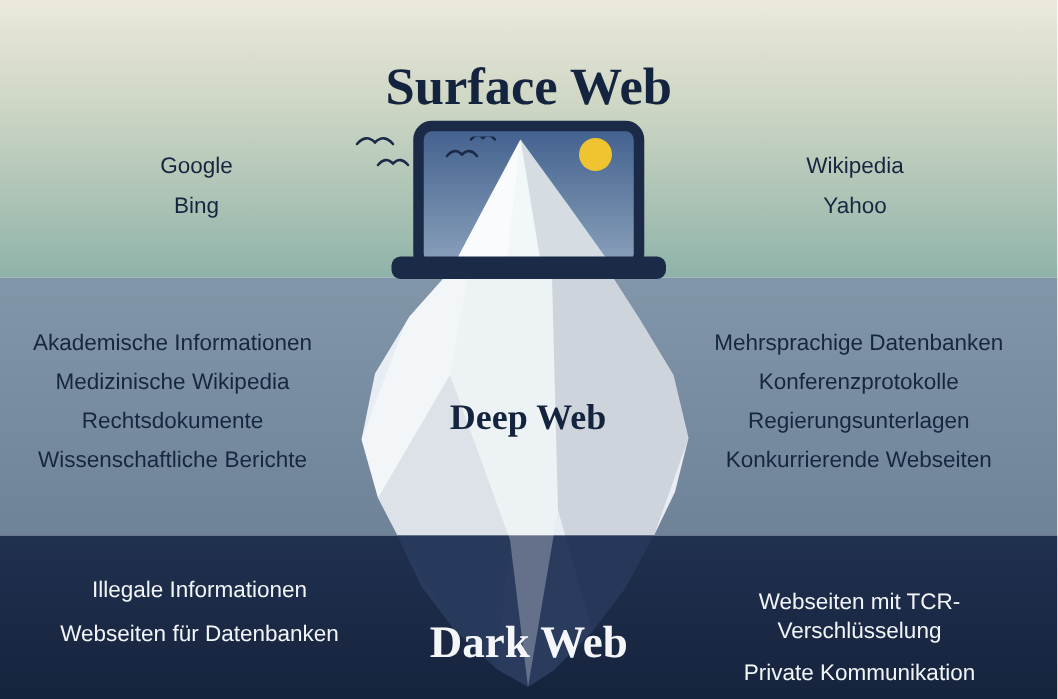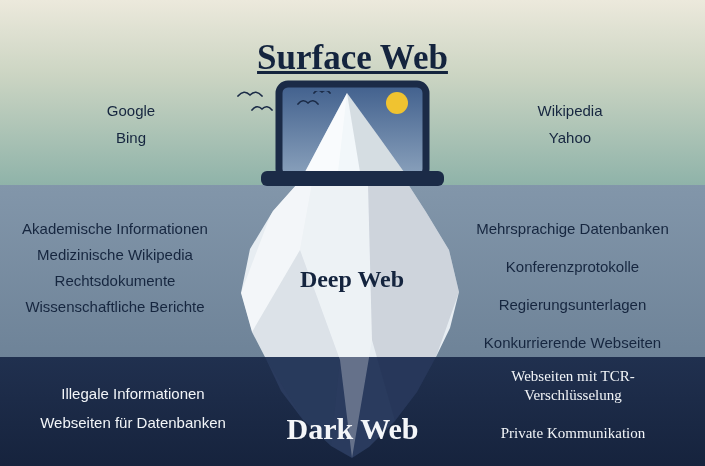--- a/index.html
+++ b/index.html
@@ -7,35 +7,35 @@
     position:relative; width:705px; height:466px; overflow:hidden;
     font-family:"Liberation Sans","DejaVu Sans",sans-serif;
   }
   svg.scene { position:absolute; left:0; top:0; display:block; }
 
   .title {
     position:absolute;
     font-family:"Liberation Serif","DejaVu Serif",serif;
     font-weight:700; color:#14243e; line-height:1.05;
   }
-  .t-surface { left:0; right:0; top:17px; text-align:center; font-size:35px;text-decoration:underline; }
+  .t-surface { left:0; right:0; top:17px; text-align:center; font-size:35px; }
   .t-deep    { left:252px; top:247px; width:200px; text-align:center; font-size:24px; }
   .t-dark    { left:250px; top:388px; width:205px; text-align:center; font-size:30px; color:#f4f6f9; }
 
   .vcol {
     position:absolute; display:flex; flex-direction:column;
     align-items:center; text-align:center;
     font-size:15px; color:#16263f; line-height:1.2;
   }
   .surface-left  { left:56px;  top:102px; width:150px; row-gap:9px; }
   .surface-right { left:495px; top:102px; width:150px; row-gap:9px; }
   .deep-left     { left:5px;  top:220px; width:220px; row-gap:8px; }
-  .deep-right    { left:460px; top:220px; width:225px; row-gap:20px; }
+  .deep-right    { left:460px; top:220px; width:225px; row-gap:8px; }
   .dark-left     { left:23px;  top:385px; width:220px; row-gap:11px; color:#f2f5f8; }
-  .dark-right    { left:488px; top:367px; width:170px; row-gap:19px;  color:#f2f5f8;font-family:Liberation Serif, serif; }
+  .dark-right    { left:488px; top:393px; width:170px; row-gap:9px;  color:#f2f5f8; }
   .dark-right .wrap-narrow { max-width:152px; line-height:1.25; }
 
   .bird { fill:none; stroke:#1b2b47; stroke-width:1.7; stroke-linecap:round; }
 </style>
 </head>
 <body>
 
 <div class="stage">
 
   <svg class="scene" width="705" height="466" viewBox="0 0 705 466" aria-hidden="true">

